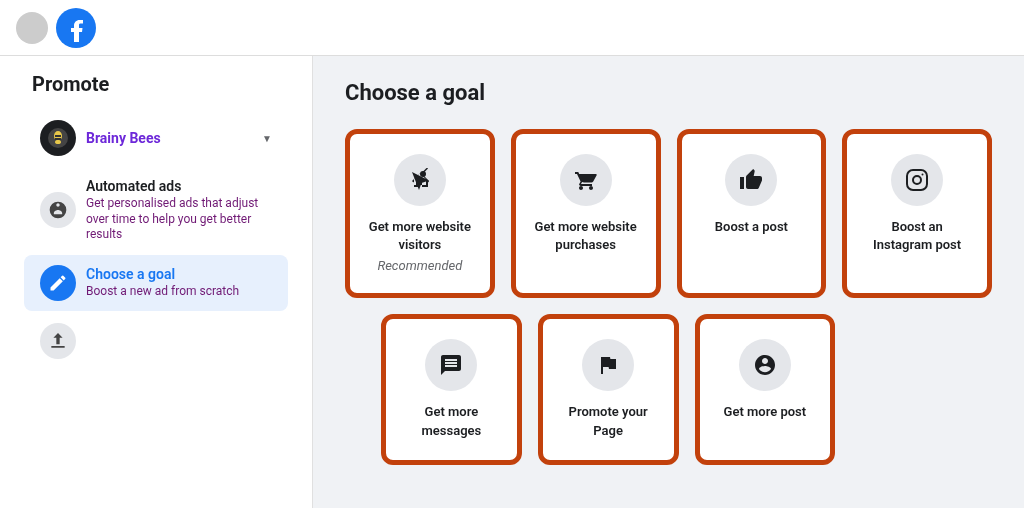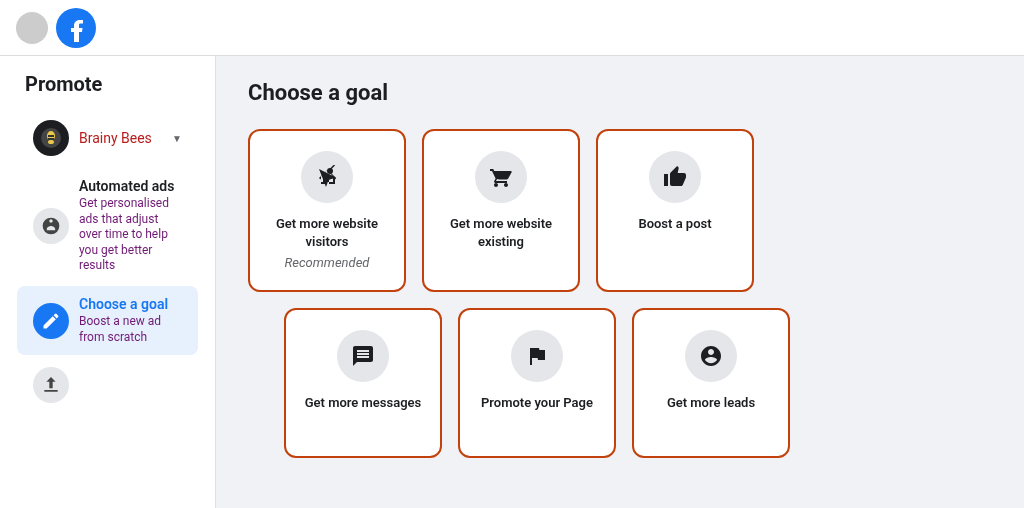--- a/index.html
+++ b/index.html
@@ -42,26 +42,26 @@
 
     
     .main-layout {
       display: flex;
       flex: 1;
       overflow: hidden;
     }
 
     
     .sidebar {
-      width: 216px;
+      width: 313px;
       background: #fff;
       border-right: 1px solid #e0e0e0;
       flex-shrink: 0;
       overflow-y: auto;
-      padding: 16px 9px;
+      padding: 16px 16px;
     }
     .sidebar-title {
       font-size: 20px;
       font-weight: 700;
       padding: 0 16px 16px 16px;
       color: #1c1e21;
     }
 
     
     .page-selector {
@@ -80,22 +80,22 @@
       display: flex;
       align-items: center;
       justify-content: center;
       margin-right: 10px;
       flex-shrink: 0;
       overflow: hidden;
     }
     .page-info { flex: 1; }
     .page-name {
       font-size: 14px;
-      font-weight: 400;
-      color: #b91c1c;
+      font-weight: 700;
+      color: #6d28d9;
     }
     .page-type {
       font-size: 12px;
       color: #65676b;
     }
     .dropdown-arrow {
       font-size: 10px;
       color: #65676b;
       margin-left: 4px;
     }
@@ -159,21 +159,21 @@
     .goal-grid {
       display: grid;
       grid-template-columns: repeat(4, 1fr);
       gap: 16px;
       max-width: 680px;
     }
 
     .goal-card {
       background: #fff;
       border-radius: 12px;
-      border: 2px solid #c2410c;
+      border: 5px solid #c2410c;
       padding: 20px 16px;
       display: flex;
       flex-direction: column;
       align-items: center;
       text-align: center;
       cursor: pointer;
       transition: box-shadow 0.15s;
       min-height: 150px;
       justify-content: flex-start;
     }
@@ -299,32 +299,42 @@
         <div class="goal-card-label">Get more website visitors</div>
         <div class="goal-card-recommended">Recommended</div>
       </div>
 
       <div class="goal-card">
         <div class="goal-card-icon">
           <svg width="24" height="24" viewBox="0 0 24 24" fill="#1c1e21">
             <path d="M7 18c-1.1 0-1.99.9-1.99 2S5.9 22 7 22s2-.9 2-2-.9-2-2-2zm10 0c-1.1 0-1.99.9-1.99 2s.89 2 1.99 2 2-.9 2-2-.9-2-2-2zm-7-3.5h7.45c.75 0 1.41-.41 1.75-1.03l3.58-6.49A1 1 0 0021.91 6H5.21l-.94-2H1v2h2l3.6 7.59-1.35 2.44C4.52 16.37 5.48 18 7 18h11v-2H7l1.1-2z"></path>
           </svg>
         </div>
-        <div class="goal-card-label">Get more website existing</div>
+        <div class="goal-card-label">Get more website purchases</div>
       </div>
 
       <div class="goal-card">
         <div class="goal-card-icon">
           <svg width="24" height="24" viewBox="0 0 24 24" fill="#1c1e21">
             <path d="M1 21h4V9H1v12zm22-11c0-1.1-.9-2-2-2h-6.31l.95-4.57.03-.32c0-.41-.17-.79-.44-1.06L14.17 1 7.59 7.59C7.22 7.95 7 8.45 7 9v10c0 1.1.9 2 2 2h9c.83 0 1.54-.5 1.84-1.22l3.02-7.05c.09-.23.14-.47.14-.73v-1.91l-.01-.01L23 10z"></path>
           </svg>
         </div>
         <div class="goal-card-label">Boost a post</div>
       </div>
 
+      <div class="goal-card">
+        <div class="goal-card-icon">
+          <svg width="24" height="24" viewBox="0 0 24 24" fill="none">
+            <rect x="2" y="2" width="20" height="20" rx="6" ry="6" stroke="#1c1e21" stroke-width="2" fill="none"></rect>
+            <circle cx="12" cy="12" r="4" stroke="#1c1e21" stroke-width="2" fill="none"></circle>
+            <circle cx="17.5" cy="6.5" r="1" fill="#1c1e21"></circle>
+          </svg>
+        </div>
+        <div class="goal-card-label">Boost an Instagram post</div>
+      </div>
     </div>
 
     <div class="goal-grid-row2">
 
       <div class="goal-card">
         <div class="goal-card-icon">
           <svg width="24" height="24" viewBox="0 0 24 24" fill="#1c1e21">
             <path d="M20 2H4c-1.1 0-2 .9-2 2v18l4-4h14c1.1 0 2-.9 2-2V4c0-1.1-.9-2-2-2zm-2 12H6v-2h12v2zm0-3H6V9h12v2zm0-3H6V6h12v2z"></path>
           </svg>
         </div>
@@ -339,20 +349,20 @@
         </div>
         <div class="goal-card-label">Promote your Page</div>
       </div>
 
       <div class="goal-card">
         <div class="goal-card-icon">
           <svg width="24" height="24" viewBox="0 0 24 24" fill="#1c1e21">
             <path d="M12 2C6.48 2 2 6.48 2 12s4.48 10 10 10 10-4.48 10-10S17.52 2 12 2zm0 3c1.66 0 3 1.34 3 3s-1.34 3-3 3-3-1.34-3-3 1.34-3 3-3zm0 14.2c-2.5 0-4.71-1.28-6-3.22.03-1.99 4-3.08 6-3.08 1.99 0 5.97 1.09 6 3.08-1.29 1.94-3.5 3.22-6 3.22z"></path>
           </svg>
         </div>
-        <div class="goal-card-label">Get more leads</div>
+        <div class="goal-card-label">Get more post</div>
       </div>
 
       <div style="visibility:hidden;"></div>
     </div>
 
   </div>
 </div>
 
 </body></html>

